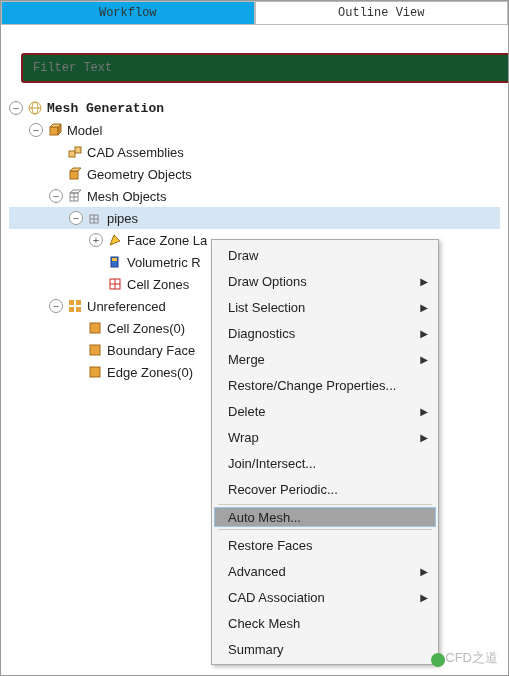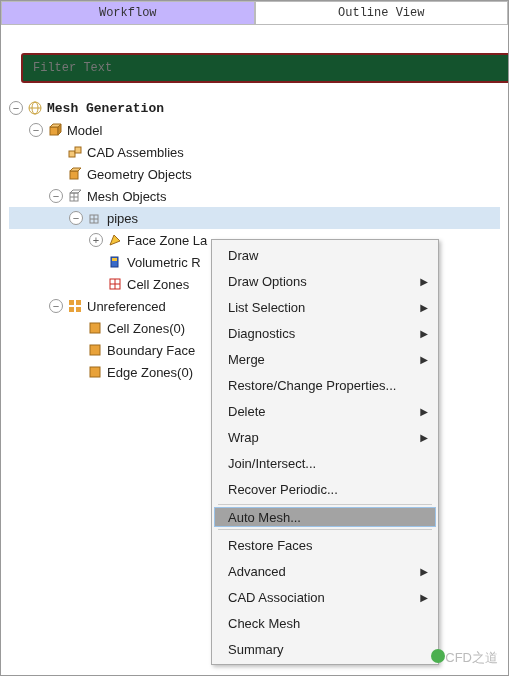--- a/index.html
+++ b/index.html
@@ -1,35 +1,35 @@
 <!DOCTYPE html>
 <html><head>
 <meta charset="utf-8">
 <style>
   * { box-sizing: border-box; margin: 0; padding: 0; font-family: "Segoe UI", Tahoma, sans-serif; font-size: 13px; }
   body { background: #fff; width: 509px; height: 676px; overflow: hidden; border: 1px solid #999; position: relative; }
   .tabs { display: flex; height: 24px; border-bottom: 1px solid #bbb; }
-  .tab { flex: 1; text-align: center; line-height: 22px; border: 1px solid #bbb; border-bottom: none; background: #c4b5fd; font-family: "Courier New", monospace; font-size: 12px; color: #333; cursor: pointer; }
+  .tab { flex: 1; text-align: center; line-height: 22px; border: 1px solid #bbb; border-bottom: none; background: #0ea5e9; font-family: "Courier New", monospace; font-size: 12px; color: #333; cursor: pointer; }
   .tab.active { background: #fff; }
   .body-area { padding: 10px 8px; }
   .filter { width: 100%; height: 30px; background: #14532d; border: 2px solid #7f1d1d; border-radius: 3px; padding: 0 10px; color: #aaa; font-family: "Courier New", monospace; font-size: 12px; margin: 18px 0 14px 12px; }
   .tree { user-select: none; }
   .node { display: flex; align-items: center; height: 22px; white-space: nowrap; }
   .expander { width: 14px; height: 14px; border: 1px solid #999; border-radius: 50%; display: flex; align-items: center; justify-content: center; font-size: 11px; line-height: 1; color: #666; margin-right: 4px; cursor: pointer; flex-shrink: 0; background:#fff; }
   .icon { width: 16px; height: 16px; margin-right: 4px; flex-shrink: 0; display:inline-flex; align-items:center; justify-content:center; }
   .label { color: #222; }
   .label.bold { font-weight: bold; font-family: "Courier New", monospace; }
   .node.selected { background: #d6e5f3; }
   .indent { display:inline-block; flex-shrink:0; }
   .context-menu { position: absolute; left: 210px; top: 238px; width: 228px; background: #f4f4f4; border: 1px solid #aaa; box-shadow: 2px 2px 4px rgba(0,0,0,0.25); padding: 2px; }
   .menu-item { height: 26px; display: flex; align-items: center; padding: 0 20px 0 14px; color: #222; cursor: default; position: relative; text-align: right; }
   .menu-item.highlight { background: #a3a3a3; border: 1px solid #9cc3e8; height:20px; padding-left:13px; padding-right:19px; }
   .menu-item .arrow { position: absolute; right: 8px; font-size: 10px; color: #333; }
   .menu-sep { height: 1px; background: #ccc; margin: 2px 4px; }
-  .watermark { position:absolute; right:10px; bottom:8px; font-size:11px; color:#bbb; display:flex; align-items:flex-start; gap:0;}
+  .watermark { position:absolute; right:10px; bottom:8px; font-size:11px; color:#bbb; display:flex; align-items:flex-end; gap:0;}
   .wm-icon { width:14px; height:14px; border-radius:50%; background:#4caf50; display:inline-block;}
 </style>
 </head>
 <body>
 
 <div class="tabs">
   <div class="tab">Workflow</div>
   <div class="tab active">Outline View</div>
 </div>
 

